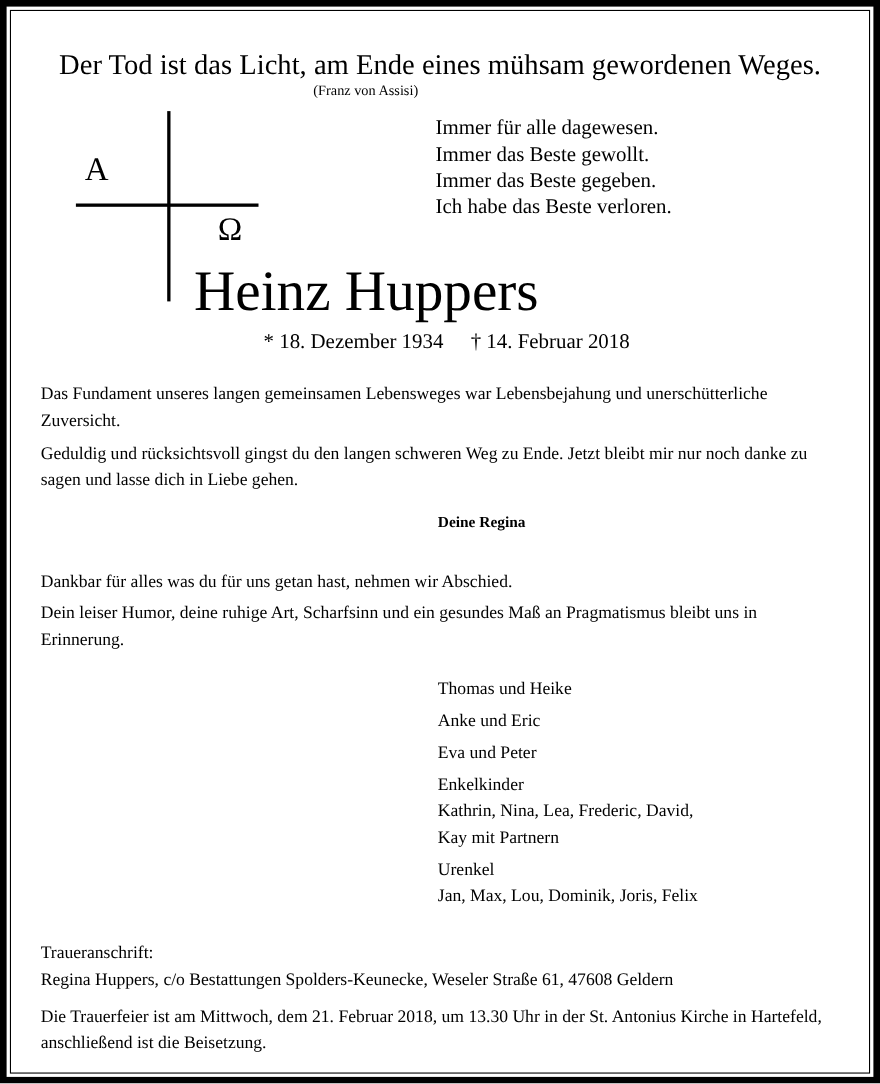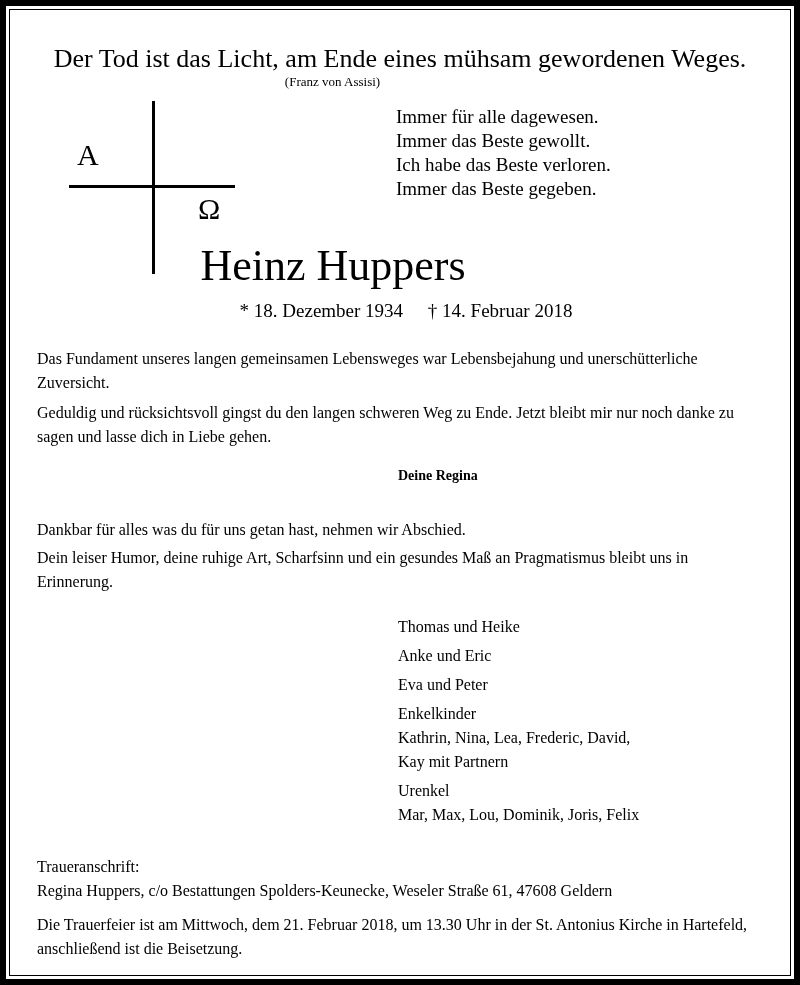--- a/index.html
+++ b/index.html
@@ -11,21 +11,21 @@
                  border:1px solid #000; }
   .abs { position:absolute; white-space:nowrap; }
   .motto { left:0; width:800px; top:44px; text-align:center; font-size:26px; }
   .motto-src { left:0; width:665px; top:74px; text-align:center; font-size:13px; }
   .cross-v { position:absolute; left:152px; top:101px; width:3px; height:173px; background:#000; }
   .cross-h { position:absolute; left:69px; top:185px; width:166px; height:3px; background:#000; }
   .alpha { left:77px; top:138px; font-size:30px; }
   .omega { left:198px; top:192px; font-size:30px; }
   .poem { left:396px; top:105px; font-size:19px; line-height:24px; }
   .poem div { white-space:nowrap; }
-  .name { left:0; width:644px; top:236px; text-align:center; font-size:44px; line-height:60px; padding-left:22px; box-sizing:border-box; }
+  .name { left:0; width:644px; top:236px; text-align:center; font-size:52px; line-height:60px; padding-left:22px; box-sizing:border-box; }
   .dates { left:0; width:800px; top:300px; text-align:center; font-size:19px; padding-left:12px; box-sizing:border-box; }
   .dates span { margin:0 10px; }
   .para { left:37px; font-size:16px; line-height:24px; white-space:normal; width:730px; }
   .sig { left:398px; font-size:14px;font-weight:bold; }
   .family { left:398px; top:615px; font-size:16px; line-height:24px; }
   .family .grp { margin-bottom:5px; }
   .family div.line { white-space:nowrap; }
 </style>
 </head>
 <body>
@@ -39,22 +39,22 @@
 <div>
   <div class="cross-v"></div>
   <div class="cross-h"></div>
   <div class="abs alpha">A</div>
   <div class="abs omega">Ω</div>
 </div>
 
 <div class="abs poem">
   <div>Immer für alle dagewesen.</div>
   <div>Immer das Beste gewollt.</div>
+  <div>Immer das Beste gegeben.</div>
   <div>Ich habe das Beste verloren.</div>
-  <div>Immer das Beste gegeben.</div>
 </div>
 
 <div class="abs name">Heinz Huppers</div>
 <div class="abs dates">
   <span>* 18. Dezember 1934</span>
   <span>† 14. Februar 2018</span>
 </div>
 
 <div class="abs para" style="top:347px;">Das Fundament unseres langen gemeinsamen Lebensweges war Lebensbejahung und unerschütterliche Zuversicht.</div>
 <div class="abs para" style="top:401px;">Geduldig und rücksichtsvoll gingst du den langen schweren Weg zu Ende. Jetzt bleibt mir nur noch danke zu sagen und lasse dich in Liebe gehen.</div>
@@ -67,19 +67,19 @@
   <div class="grp line">Thomas und Heike</div>
   <div class="grp line">Anke und Eric</div>
   <div class="grp line">Eva und Peter</div>
   <div class="grp">
     <div class="line">Enkelkinder</div>
     <div class="line">Kathrin, Nina, Lea, Frederic, David,</div>
     <div class="line">Kay mit Partnern</div>
   </div>
   <div class="grp">
     <div class="line">Urenkel</div>
-    <div class="line">Mar, Max, Lou, Dominik, Joris, Felix</div>
+    <div class="line">Jan, Max, Lou, Dominik, Joris, Felix</div>
   </div>
 </div>
 
 <div class="abs para" style="top:855px;">Traueranschrift:</div>
 <div class="abs para" style="top:879px; width:760px; white-space:nowrap;">Regina Huppers, c/o Bestattungen Spolders-Keunecke, Weseler Straße 61, 47608 Geldern</div>
 <div class="abs para" style="top:913px;">Die Trauerfeier ist am Mittwoch, dem 21. Februar 2018, um 13.30 Uhr in der St. Antonius Kirche in Hartefeld, anschließend ist die Beisetzung.</div>
 
 </body></html>

